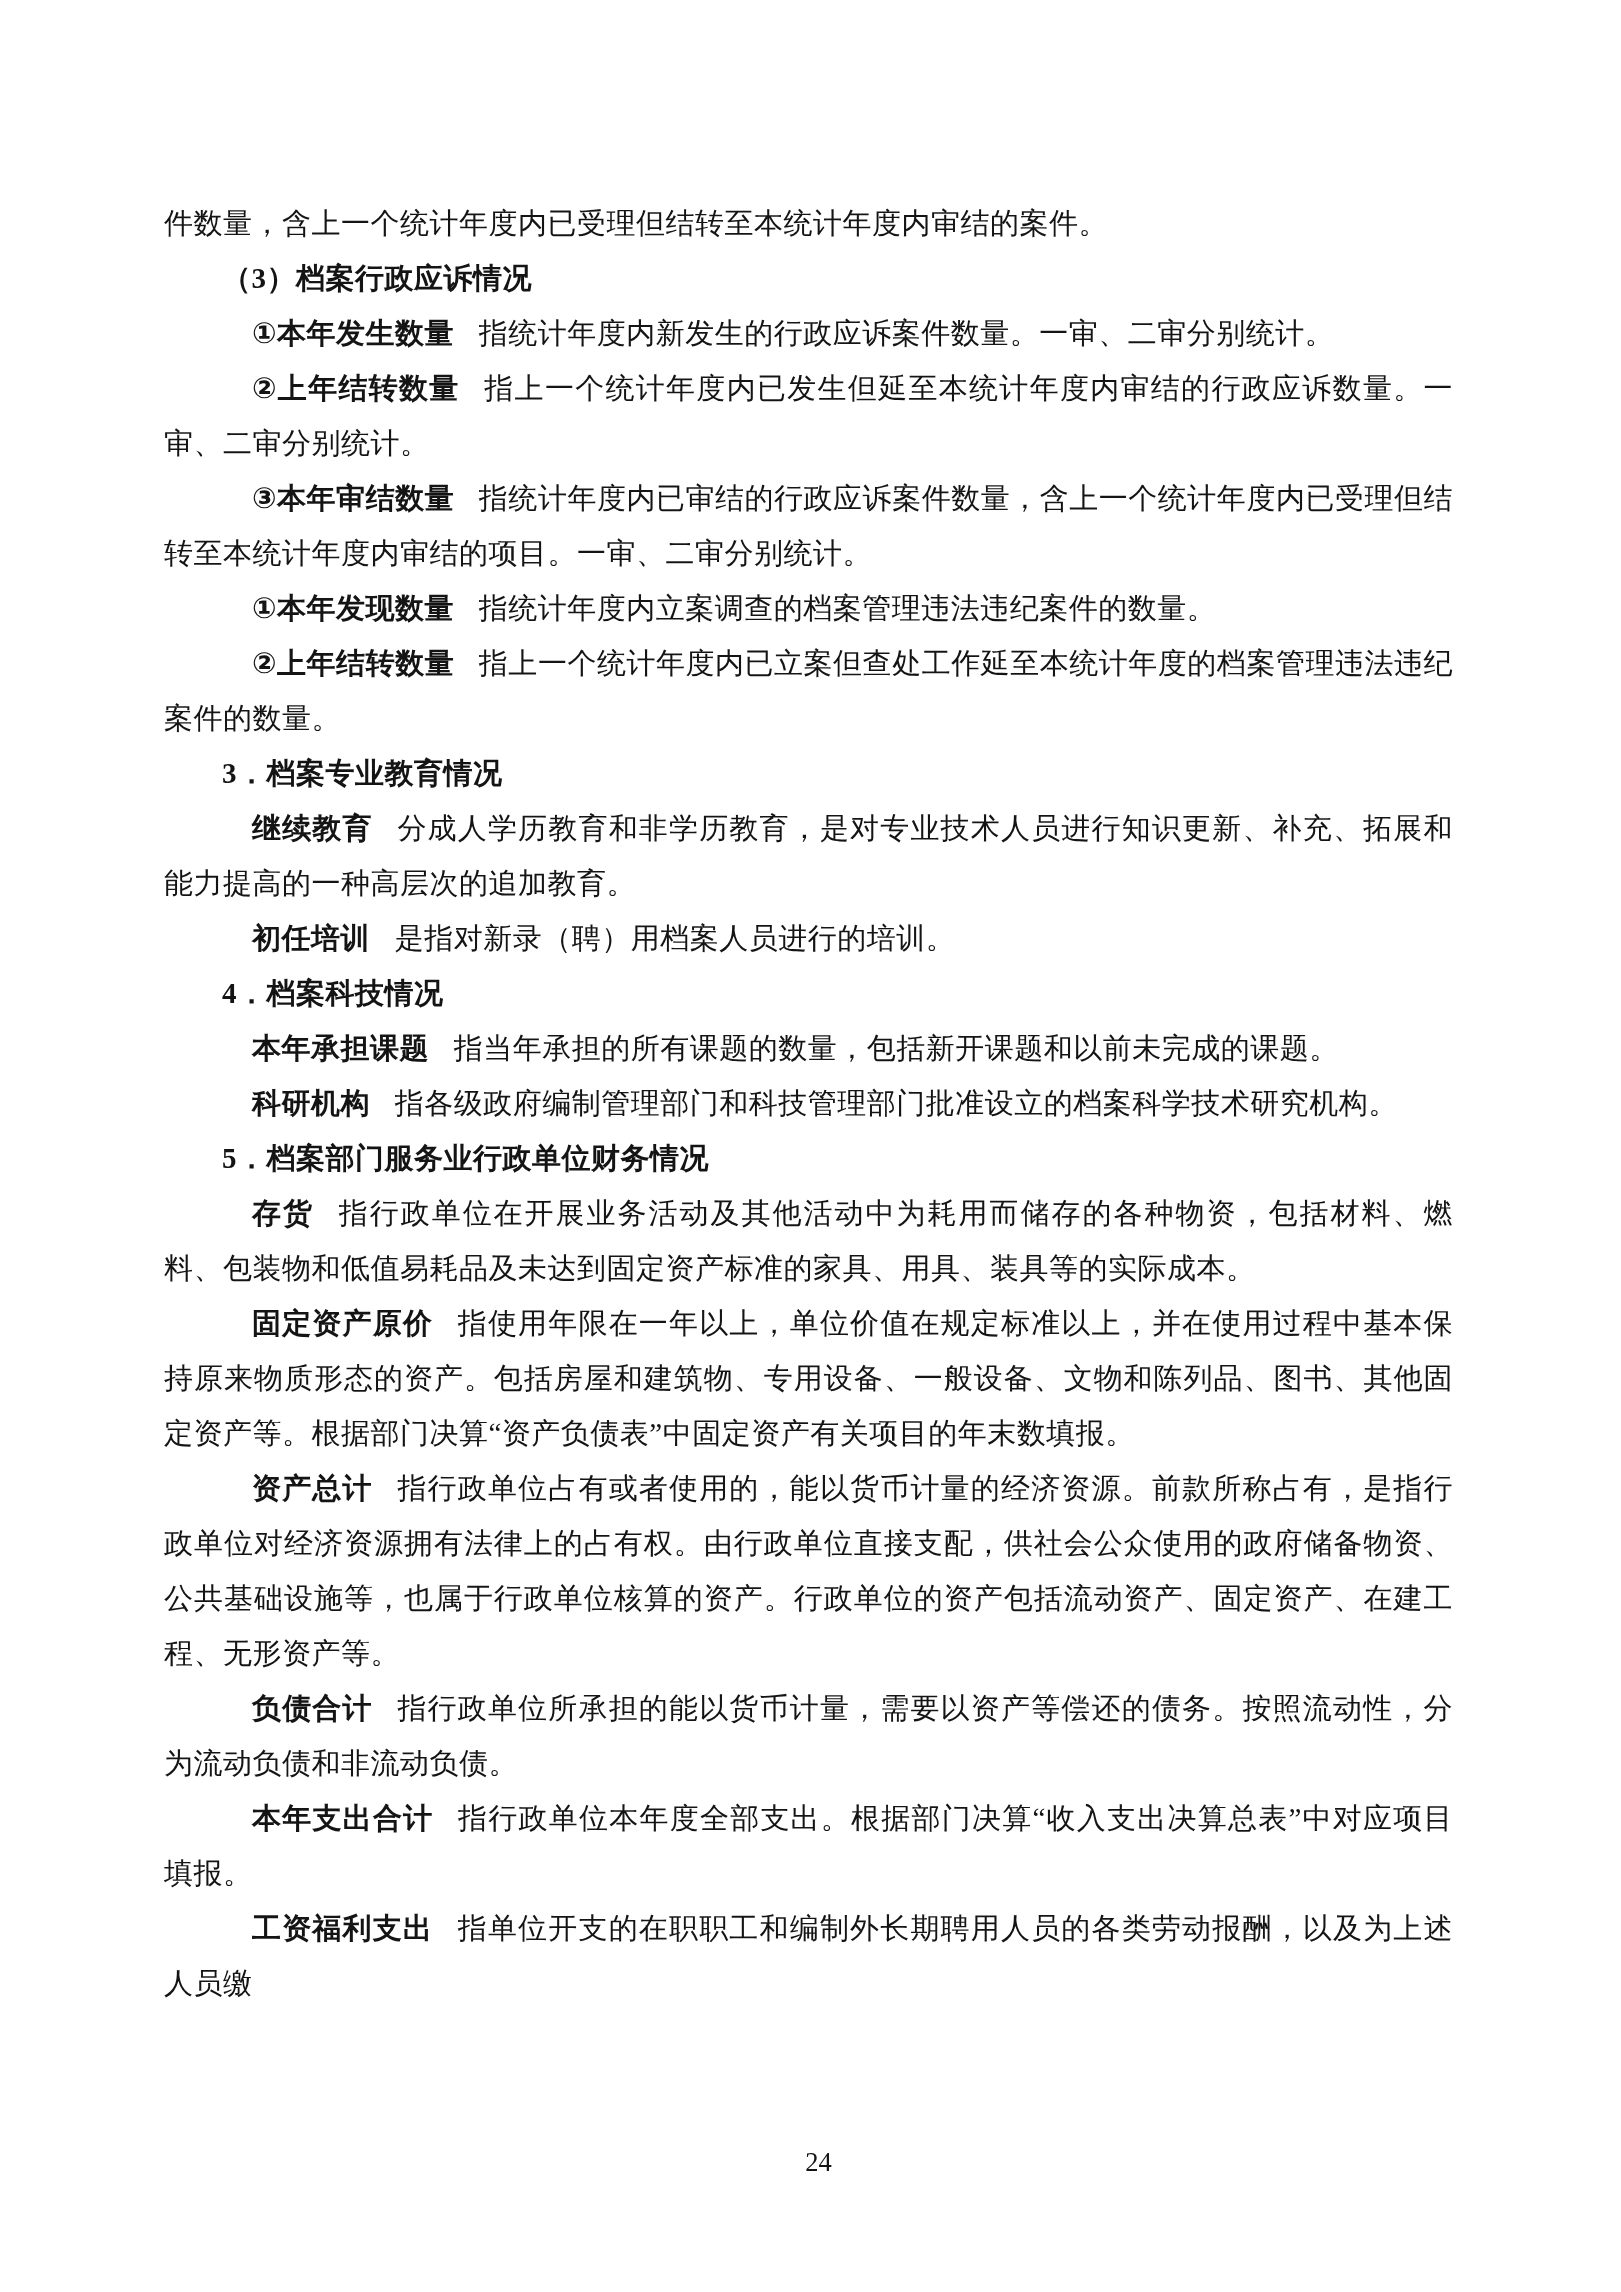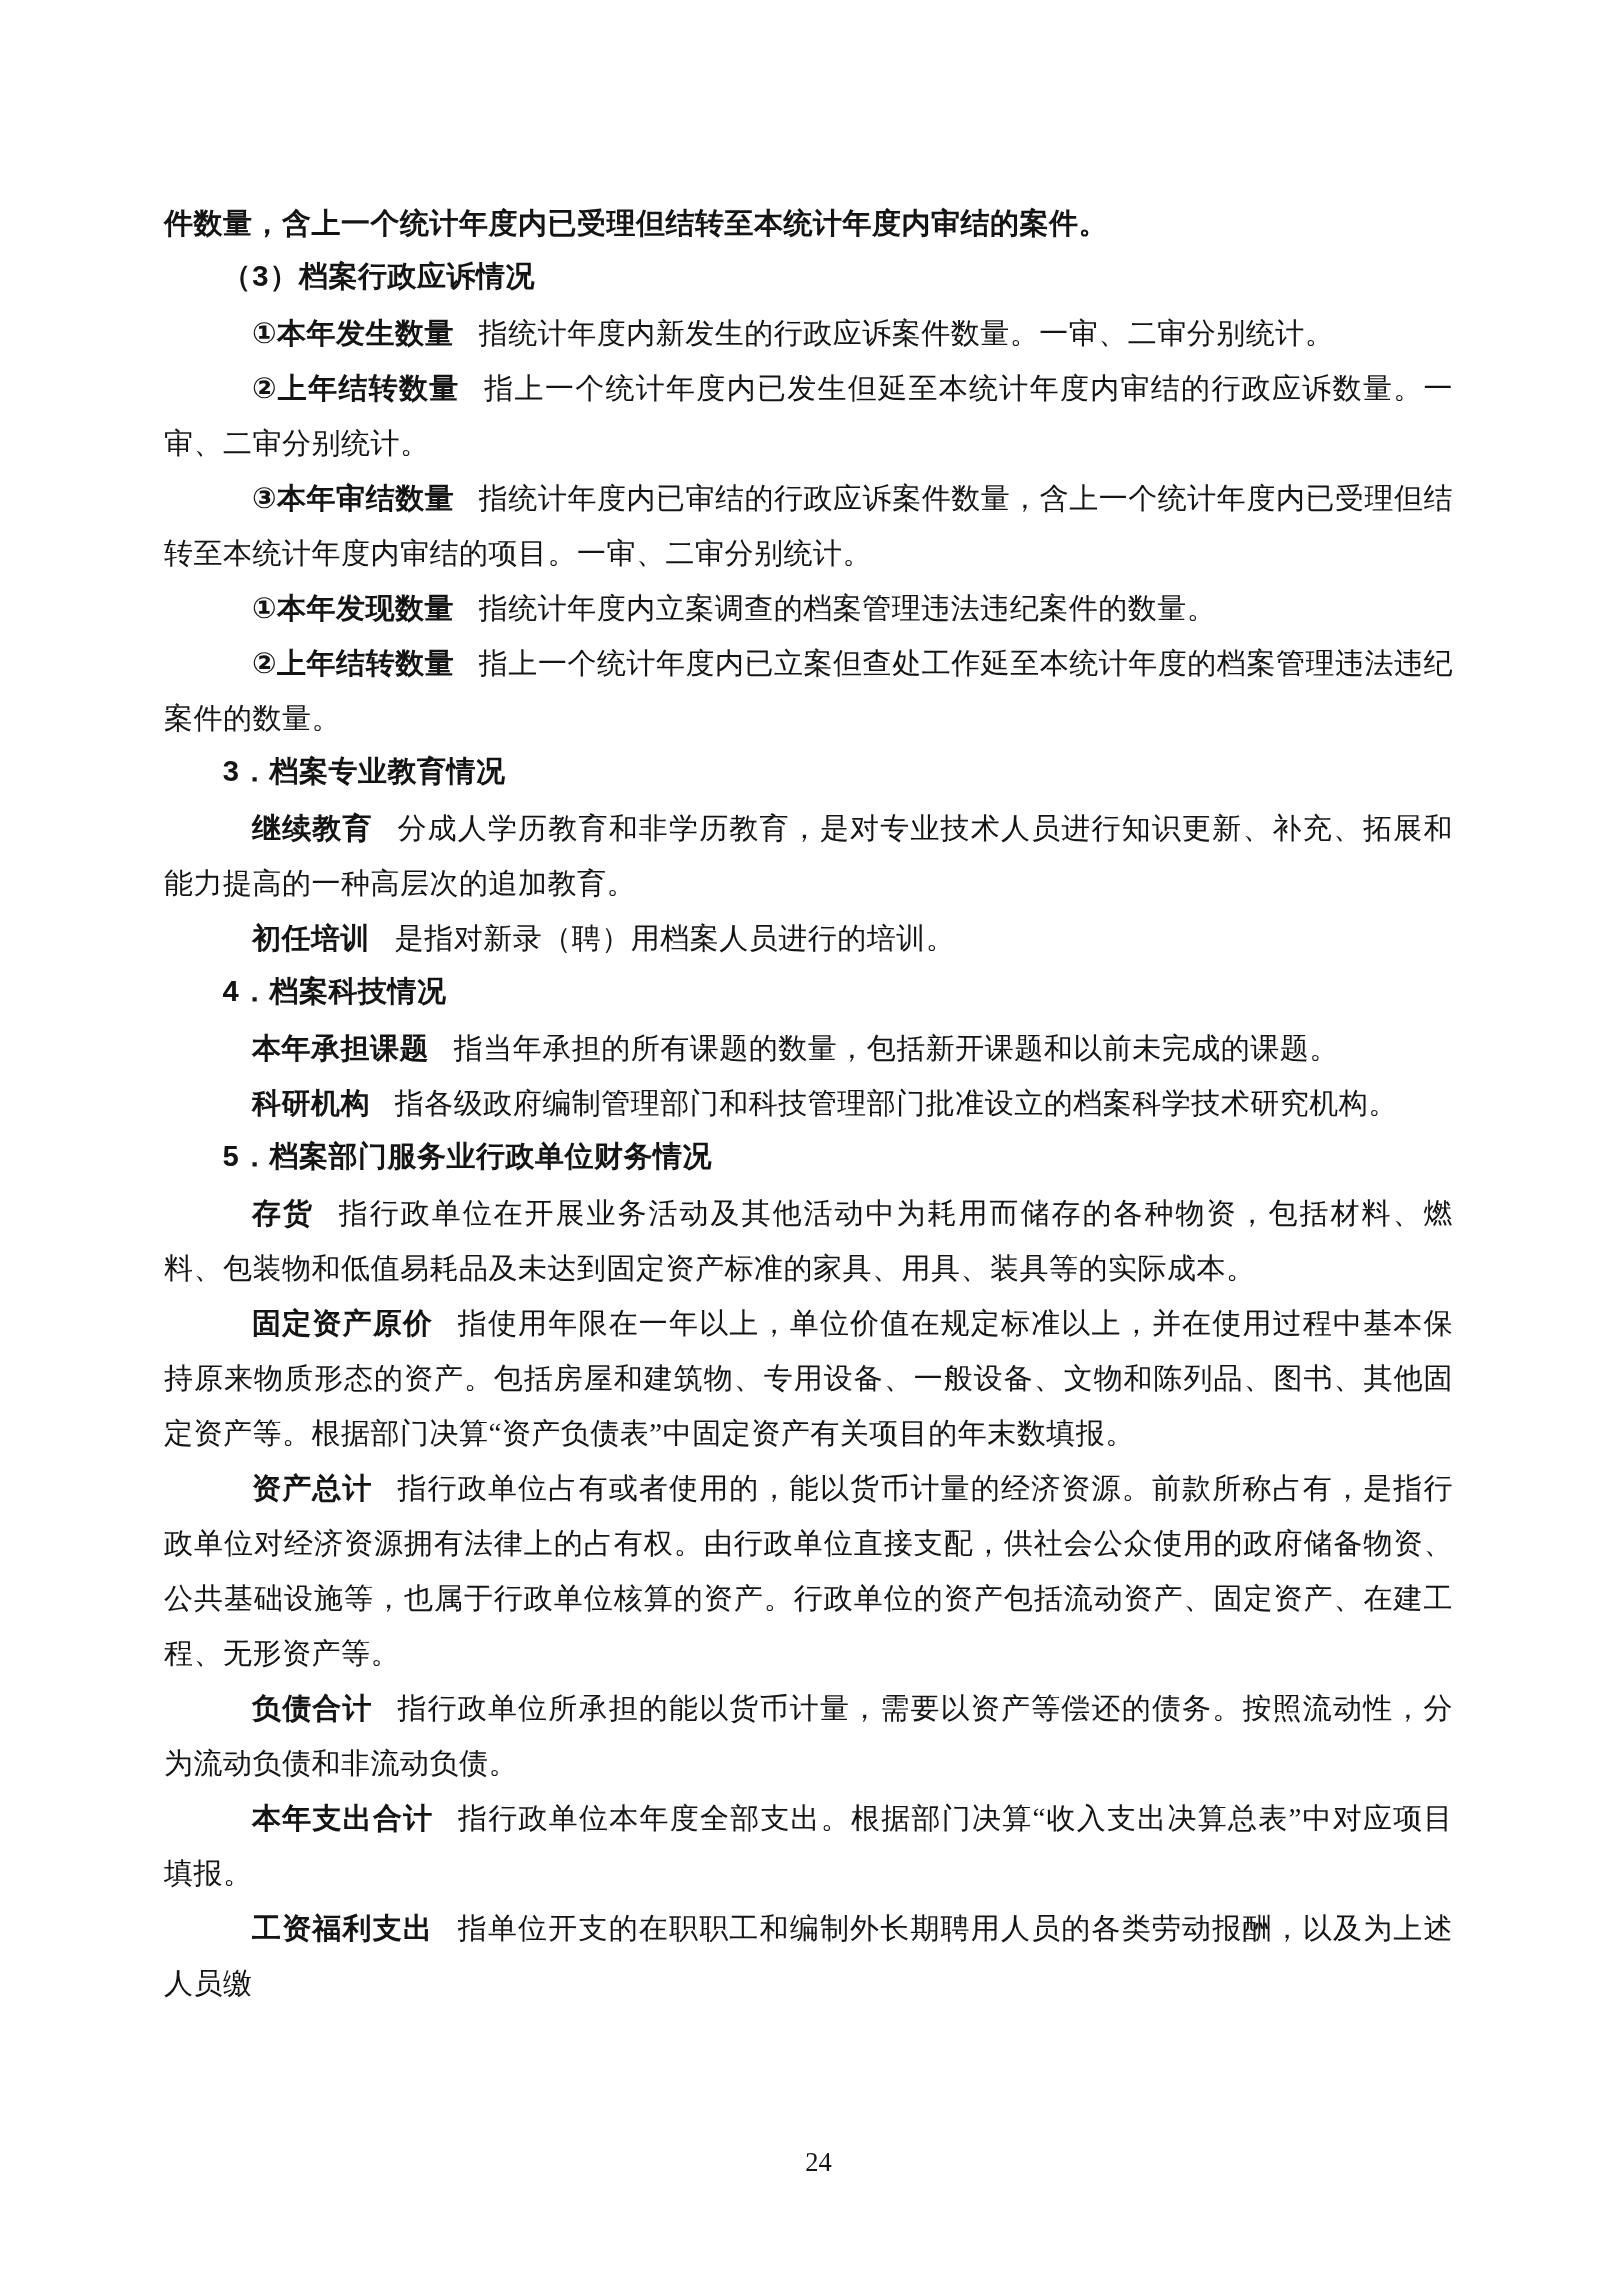--- a/index.html
+++ b/index.html
@@ -25,24 +25,23 @@
     text-align: justify;
     letter-spacing: 0.5px;
   }
   p.para {
     margin: 0;
     padding: 0;
     text-indent: 2em;
   }
   p.body-continuation {
     text-indent: 0;
-    font-weight: bold;
   }
   p.heading {
-    font-family: Liberation Mono, monospace;
+    font-family: Liberation Serif, serif;
     font-weight: bold;
   }
   .term {
     font-family: "Liberation Sans", "DejaVu Sans", sans-serif;
     font-weight: bold;
     margin-right: 0.85em;
     margin-left: 30px;
   }
   .page-number {
     position: absolute;

